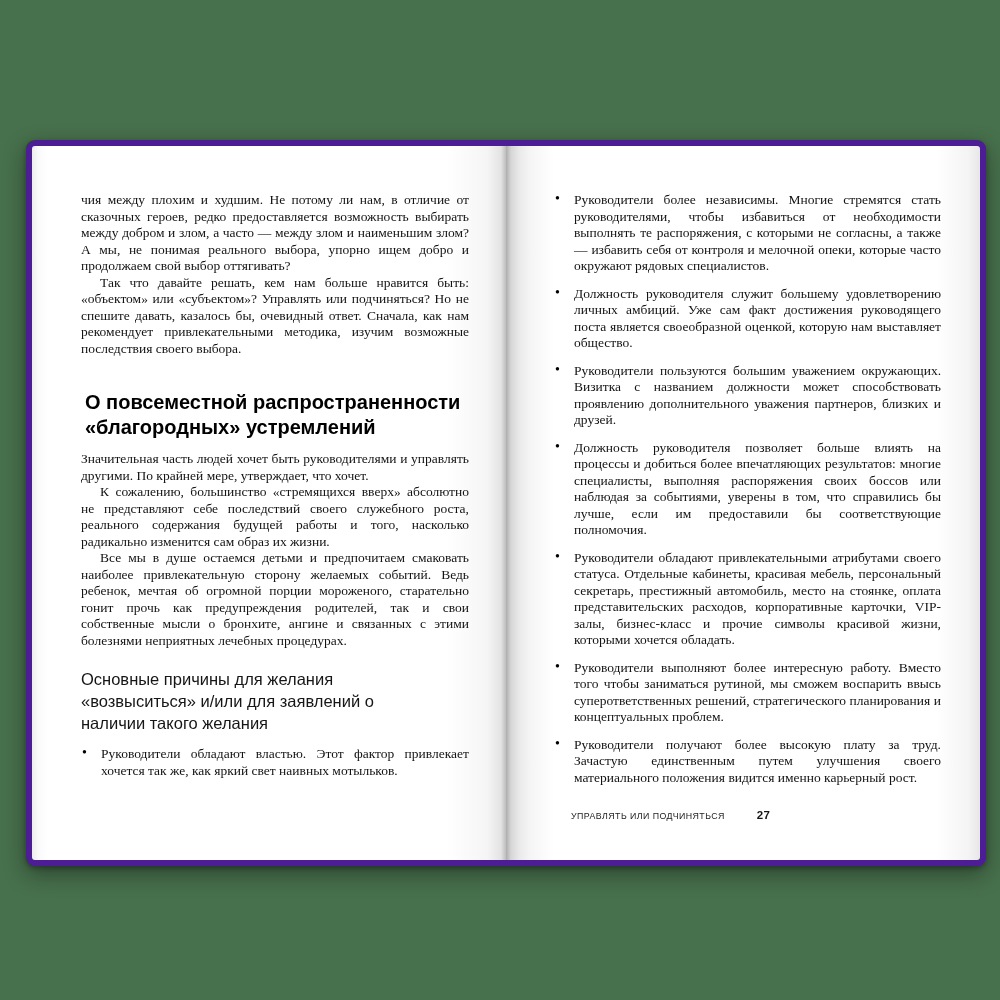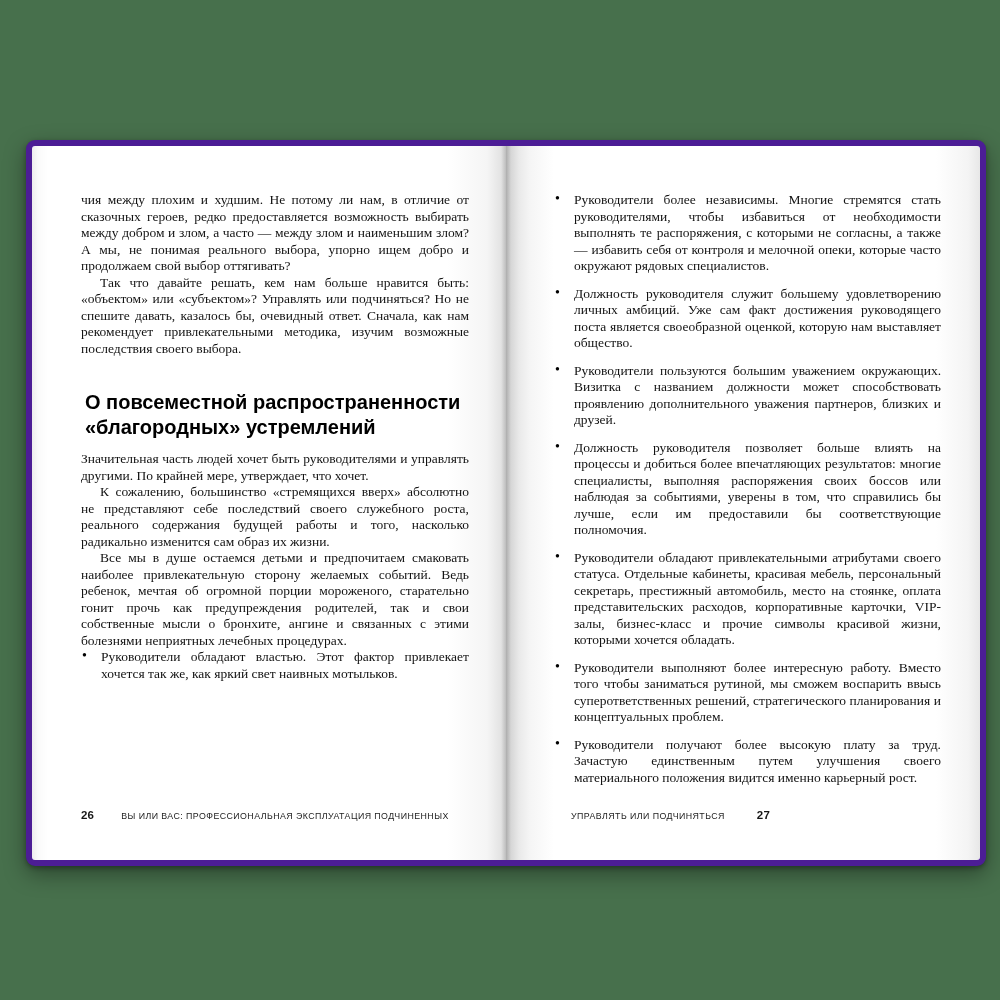--- a/index.html
+++ b/index.html
@@ -74,30 +74,27 @@
   <div class="spread">
 
     <div class="page page-left">
       <div class="content">
         <p class="body">чия между плохим и худшим. Не потому ли нам, в отличие от сказочных героев, редко предоставляется возможность выбирать между добром и злом, а часто — между злом и наименьшим злом? А мы, не понимая реального выбора, упорно ищем добро и продолжаем свой выбор оттягивать?</p>
         <p class="body indent">Так что давайте решать, кем нам больше нравится быть: «объектом» или «субъектом»? Управлять или подчиняться? Но не спешите давать, казалось бы, очевидный ответ. Сначала, как нам рекомендует привлекательными методика, изучим возможные последствия своего выбора.</p>
         <h1 class="heading">О повсеместной распространенности «благородных» устремлений</h1>
         <p class="body">Значительная часть людей хочет быть руководителями и управлять другими. По крайней мере, утверждает, что хочет.</p>
         <p class="body indent">К сожалению, большинство «стремящихся вверх» абсолютно не представляют себе последствий своего служебного роста, реального содержания будущей работы и того, насколько радикально изменится сам образ их жизни.</p>
         <p class="body indent">Все мы в душе остаемся детьми и предпочитаем смаковать наиболее привлекательную сторону желаемых событий. Ведь ребенок, мечтая об огромной порции мороженого, старательно гонит прочь как предупреждения родителей, так и свои собственные мысли о бронхите, ангине и связанных с этими болезнями неприятных лечебных процедурах.</p>
+        <h2 class="subheading">Основные причины для желания «возвыситься» и/или для заявлений о наличии такого желания</h2>
         <ul class="bullets">
           <li>
             <span class="dot">•</span>
             <span>Руководители обладают властью. Этот фактор привлекает хочется так же, как яркий свет наивных мотыльков.</span>
           </li>
         </ul>
-      </div>
-      <div class="footer footer-left">
-        <span class="page-num">26</span>
-        <span class="running-title">ВЫ ИЛИ ВАС: ПРОФЕССИОНАЛЬНАЯ ЭКСПЛУАТАЦИЯ ПОДЧИНЕННЫХ</span>
       </div>
     </div>
 
     <div class="page page-right">
       <div class="content">
         <ul class="bullets">
           <li>
             <span class="dot">•</span>
             <span>Руководители более независимы. Многие стремятся стать руководителями, чтобы избавиться от необходимости выполнять те распоряжения, с которыми не согласны, а также — избавить себя от контроля и мелочной опеки, которые часто окружают рядовых специалистов.</span>
           </li>

